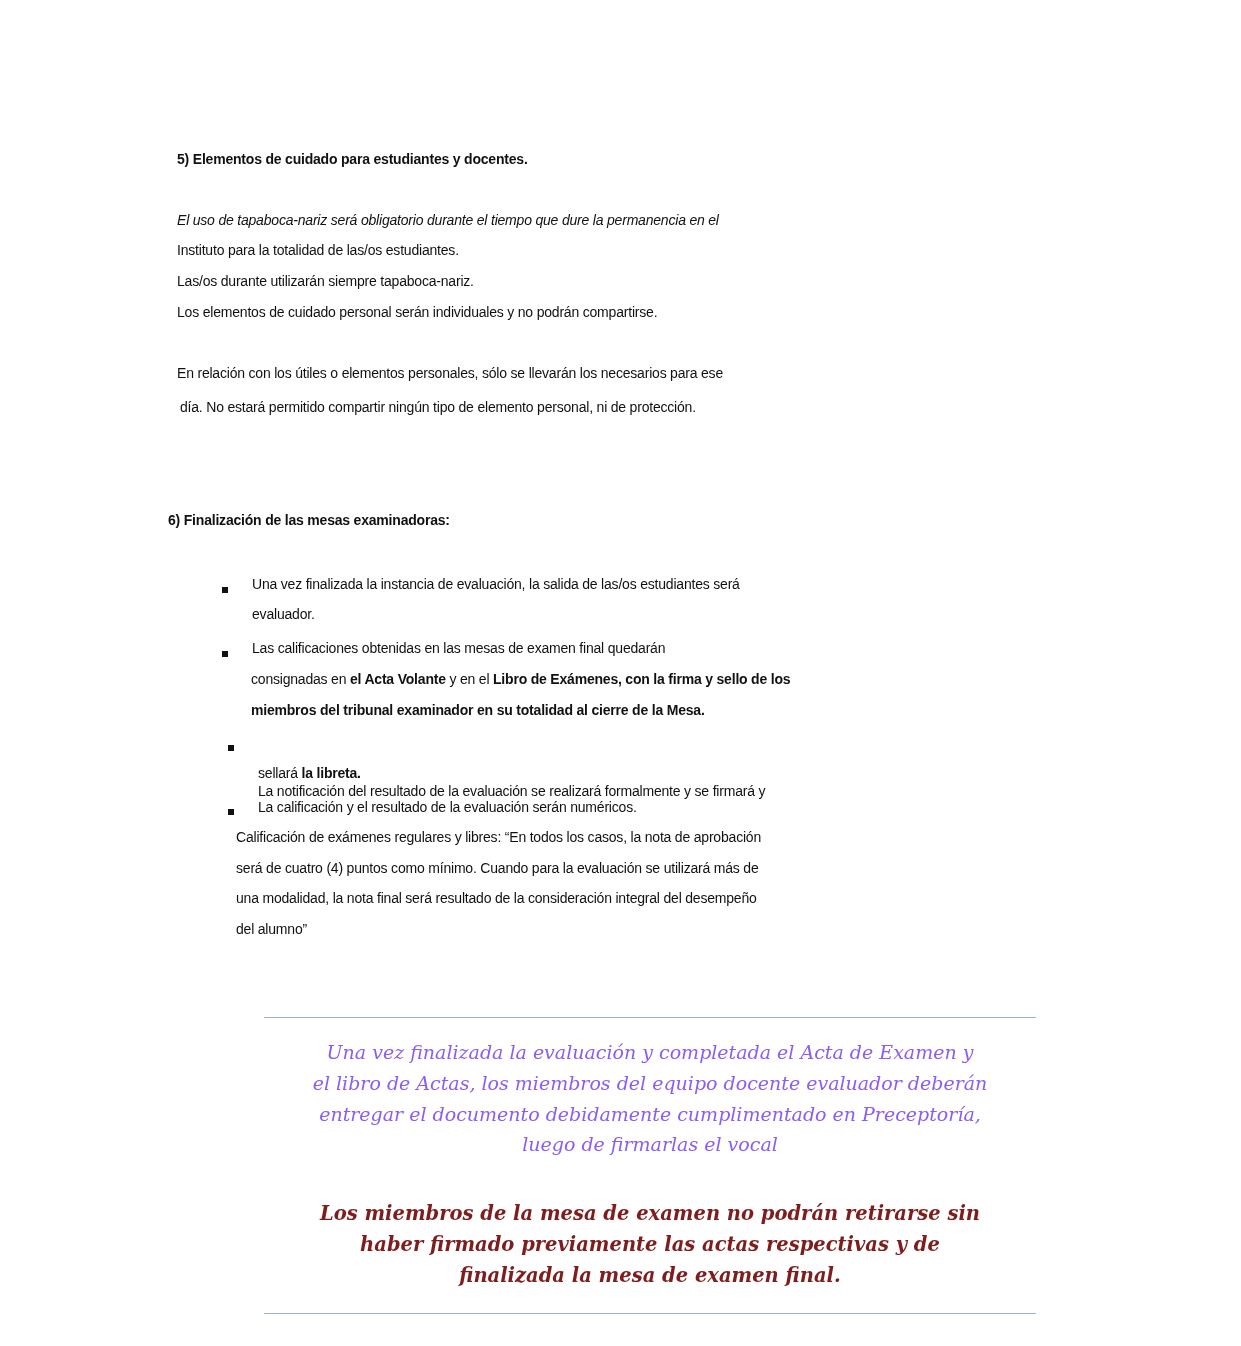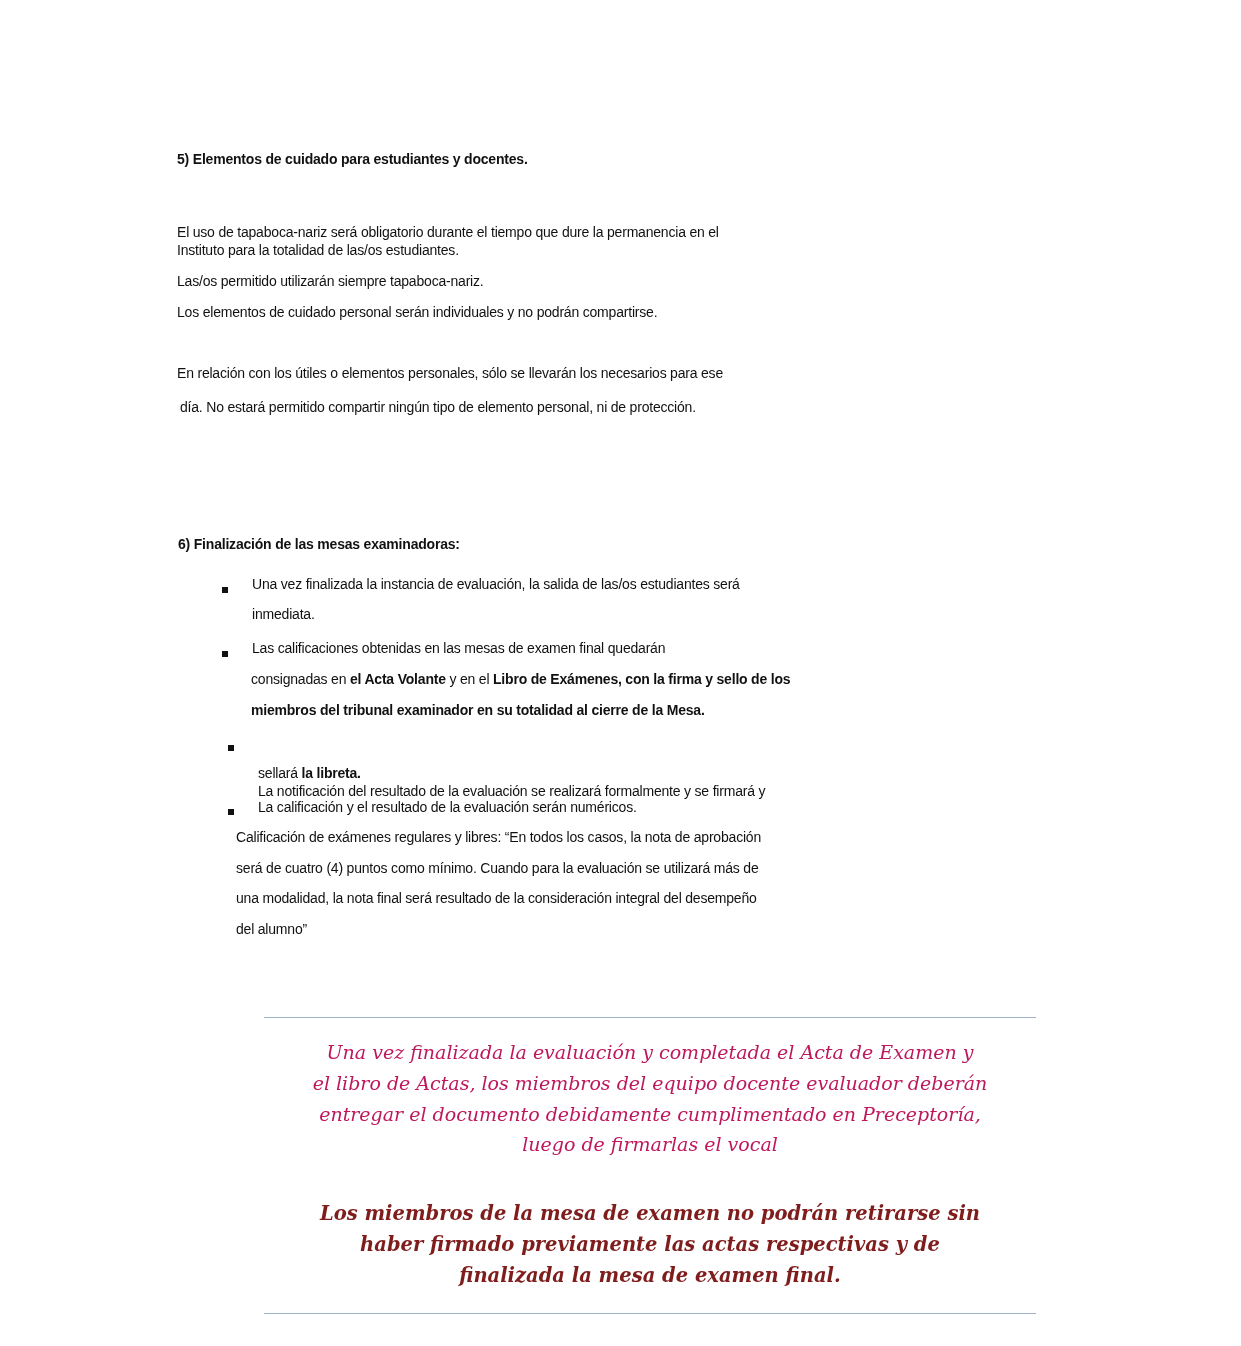--- a/index.html
+++ b/index.html
@@ -2,45 +2,45 @@
 <html><head>
   <meta charset="utf-8">
   <style>
     html, body { margin: 0; padding: 0; background: #ffffff; }
     body { width: 1241px; height: 1346px; position: relative; overflow: hidden;
            font-family: "Liberation Sans", sans-serif; color: #111; }
     .sans { font-family: "Liberation Sans", sans-serif; font-size: 14px; letter-spacing: -0.2px; }
     .abs { position: absolute; white-space: nowrap; }
     .bold { font-weight: bold; }
     .bullet { position: absolute; width: 6px; height: 6px; background: #111; }
-    .serif-it { font-family: "DejaVu Serif", serif; font-style: italic; font-size: 19px; color: #be185d; text-align: center; }
+    .serif-it { font-family: "DejaVu Serif", serif; font-style: italic; font-size: 19px; color: #8b5cf6; text-align: center; }
     .serif-bi { font-family: "DejaVu Serif", serif; font-style: italic; font-weight: bold; font-size: 19.5px; color: #7f1d1d; text-align: center; }
     .rule { position: absolute; left: 264px; width: 772px; height: 1px; background: #9fb3c8; }
   </style>
 </head>
 <body>
 
 <div class="abs sans bold" style="left:177px; top:151px;">5) Elementos de cuidado para estudiantes y docentes.</div>
 
-<div class="abs sans" style="left:177px; top:224px;">El uso de tapaboca-nariz será obligatorio durante el tiempo que dure la permanencia en el</div>
+<div class="abs sans" style="left:177px; top:212px;font-style:italic;">El uso de tapaboca-nariz será obligatorio durante el tiempo que dure la permanencia en el</div>
 <div class="abs sans" style="left:177px; top:242px;">Instituto para la totalidad de las/os estudiantes.</div>
-<div class="abs sans" style="left:177px; top:273px;">Las/os permitido utilizarán siempre tapaboca-nariz.</div>
+<div class="abs sans" style="left:177px; top:273px;">Las/os durante utilizarán siempre tapaboca-nariz.</div>
 <div class="abs sans" style="left:177px; top:304px;">Los elementos de cuidado personal serán individuales y no podrán compartirse.</div>
 
 <div class="abs sans" style="left:177px; top:365px;">En relación con los útiles o elementos  personales, sólo se llevarán los necesarios para ese</div>
 <div class="abs sans" style="left:160px; top:399px;margin-left:20px;">día. No estará permitido compartir ningún tipo de elemento personal, ni de protección.</div>
 
-<div class="abs sans bold" style="left:178px; top:512px;margin-top:24px;">6) Finalización de las mesas examinadoras:</div>
+<div class="abs sans bold" style="left:168px; top:512px;">6) Finalización de las mesas examinadoras:</div>
 
 <div>
 
   <div>
     <span class="bullet" style="left:222px; top:587px;"></span>
     <div class="abs sans" style="left:252px; top:576px;">Una vez finalizada la instancia de evaluación, la salida de las/os estudiantes será</div>
-    <div class="abs sans" style="left:252px; top:606px;">inmediata.</div>
+    <div class="abs sans" style="left:252px; top:606px;">evaluador.</div>
   </div>
 
   <div>
     <span class="bullet" style="left:222px; top:651px;"></span>
     <div class="abs sans" style="left:252px; top:640px;">Las calificaciones obtenidas en las mesas de examen final quedarán</div>
     <div class="abs sans" style="left:251px; top:671px;">
       <span>consignadas en </span><span class="bold">el Acta Volante</span><span> y en el </span><span class="bold">Libro de Exámenes, con la firma y sello  de los</span>
     </div>
     <div class="abs sans bold" style="left:251px; top:702px;">miembros del tribunal examinador en su totalidad al cierre de la Mesa.</div>
   </div>

